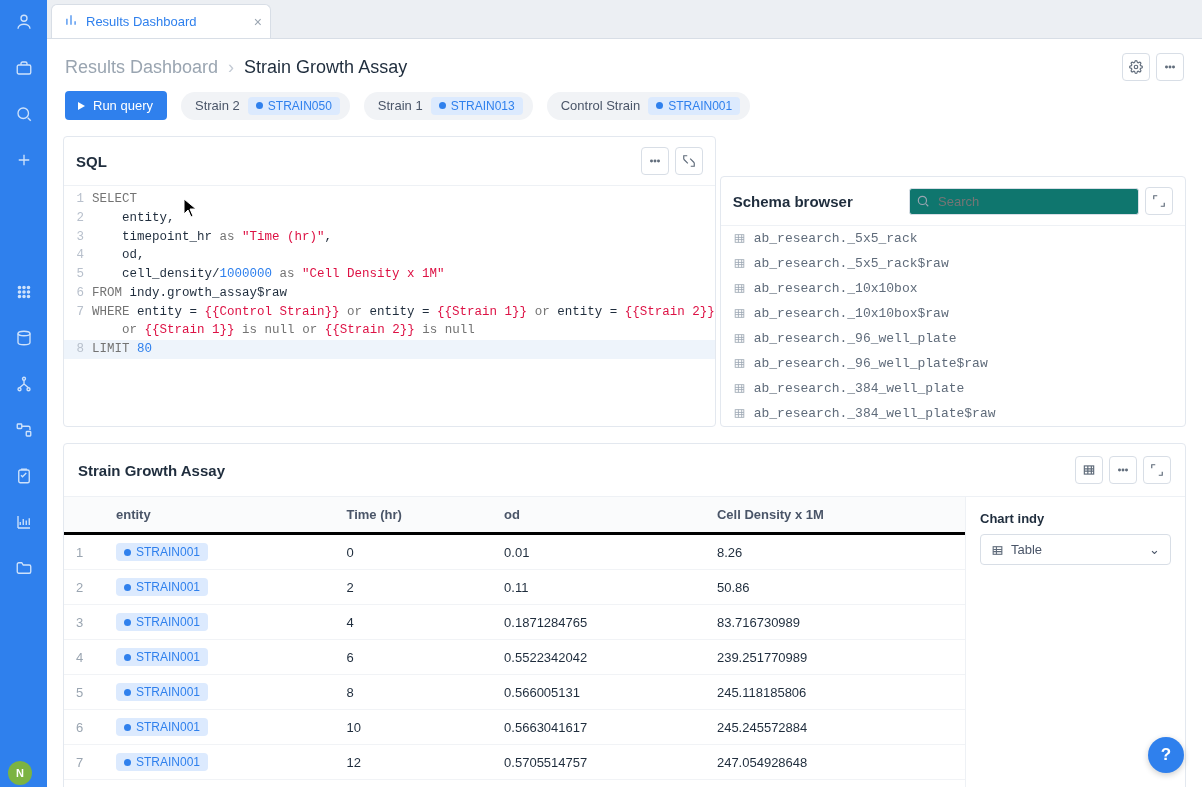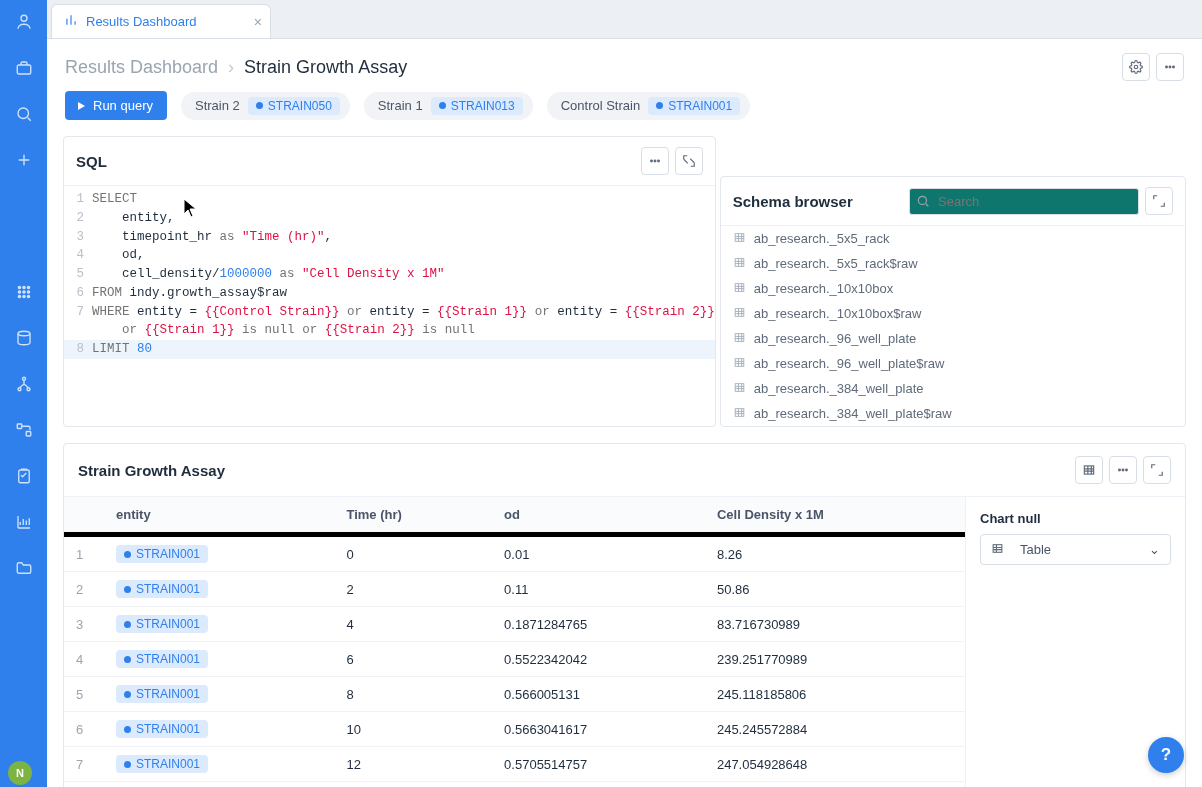--- a/index.html
+++ b/index.html
@@ -61,37 +61,37 @@
   .num { color:#2f80ed; }
   .str { color:#d14; }
   .tmpl { color:#d14; }
 
   
   .schema-search { display:flex; align-items:center; gap:6px; }
   .schema-search input { border:1px solid #d8dee6; border-radius:3px; padding:5px 8px 5px 28px; font-size:13px; width:230px; background:#0f766e; }
   .search-wrap { position:relative; }
   .search-wrap svg { position:absolute; left:7px; top:6px; width:14px; height:14px; stroke:#9aa5b1; fill:none; stroke-width:2; }
   .schema-list { border-top:1px solid #eef1f5; overflow:auto; max-height:210px; }
-  .schema-item { display:flex; align-items:flex-start; gap:8px; padding:5px 12px; color:#5f6b7a; font-size:13px; cursor:pointer; }
+  .schema-item { display:flex; align-items:center; gap:8px; padding:5px 12px; color:#5f6b7a; font-size:13px; cursor:pointer;font-family:Liberation Mono, monospace; }
   .schema-item svg { width:13px; height:13px; stroke:#9aa5b1; fill:none; stroke-width:1.5; }
 
   
   .results-panel { margin:16px; border:1px solid #e3e8ef; border-radius:4px; }
   .results-header { display:flex; align-items:center; justify-content:space-between; padding:12px 14px; }
   .results-title { font-size:15px; font-weight:600; }
   .results-body { display:flex; border-top:1px solid #eef1f5; }
   .results-table-wrap { flex:1; overflow:auto; }
   table.results { width:100%; border-collapse:collapse; font-size:13px; }
-  table.results th { text-align:left; font-weight:600; color:#4a5568; padding:10px 12px; border-bottom:5px solid #000000; background:#fafbfc; }
+  table.results th { text-align:left; font-weight:600; color:#4a5568; padding:10px 12px; border-bottom:3px solid #000000; background:#fafbfc; }
   table.results td { padding:8px 12px; border-bottom:1px solid #f1f3f6; color:#1f2d3d; }
   table.results td.rownum { color:#9aa5b1; width:40px; }
   .chart-sidebar { width:220px; border-left:1px solid #eef1f5; padding:14px; }
   .chart-sidebar label { font-size:13px; font-weight:600; color:#1f2d3d; display:block; margin-bottom:8px; }
   .select { border:1px solid #d8dee6; border-radius:4px; padding:7px 10px; display:flex; align-items:center; justify-content:space-between; cursor:pointer; color:#4a5568; font-size:13px; }
-  .select .sel-left { display:flex; align-items:flex-start; gap:16px; }
+  .select .sel-left { display:flex; align-items:flex-end; gap:7px; }
 
   
   .help-fab { position:fixed; right:18px; bottom:14px; width:36px; height:36px; border-radius:50%; background:#2f80ed; color:#fff; display:flex; align-items:center; justify-content:center; font-size:17px; font-weight:600; cursor:pointer; box-shadow:0 2px 6px rgba(0,0,0,0.2); }
 
   .cursor { position:absolute; left:183px; top:198px; pointer-events:none; }
 </style>
 </head>
 <body>
 
 <div class="app">
@@ -460,21 +460,21 @@
                     <td class="rownum">8</td>
                     <td><span class="entity-tag">STRAIN013</span></td>
                     <td>0</td>
                     <td>0.01</td>
                     <td>8.26</td>
                   </tr>
                 </tbody>
             </table>
           </div>
           <div class="chart-sidebar">
-            <label>Chart null</label>
+            <label>Chart indy</label>
             <div class="select">
               <span class="sel-left">
                 <svg width="13" height="13" viewBox="0 0 24 24" fill="none" stroke="#5f6b7a" stroke-width="2">
                     <rect x="4" y="5" width="16" height="14"></rect>
                     <path d="M4 10h16M4 14h16M10 5v14"></path>
                   </svg>
                 <span>Table</span>
               </span>
               <span>⌄</span>
             </div>

